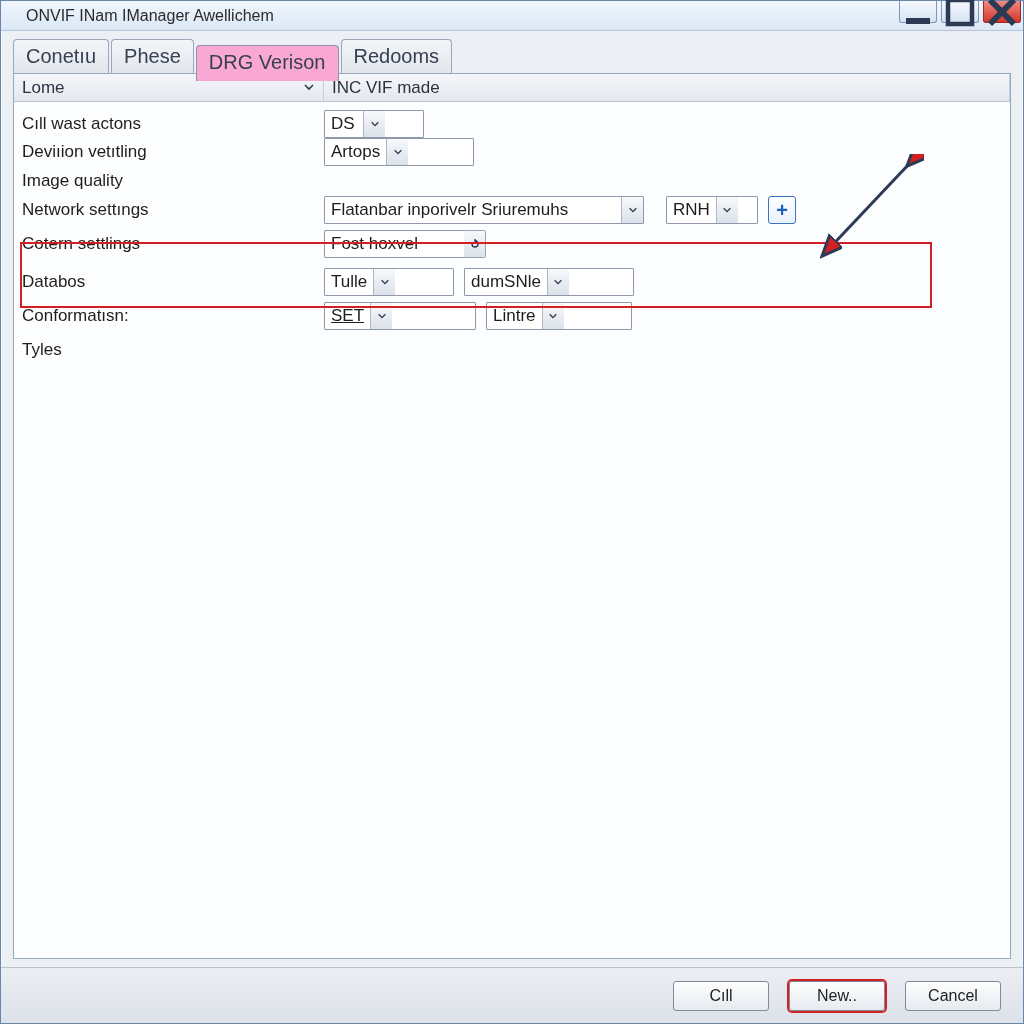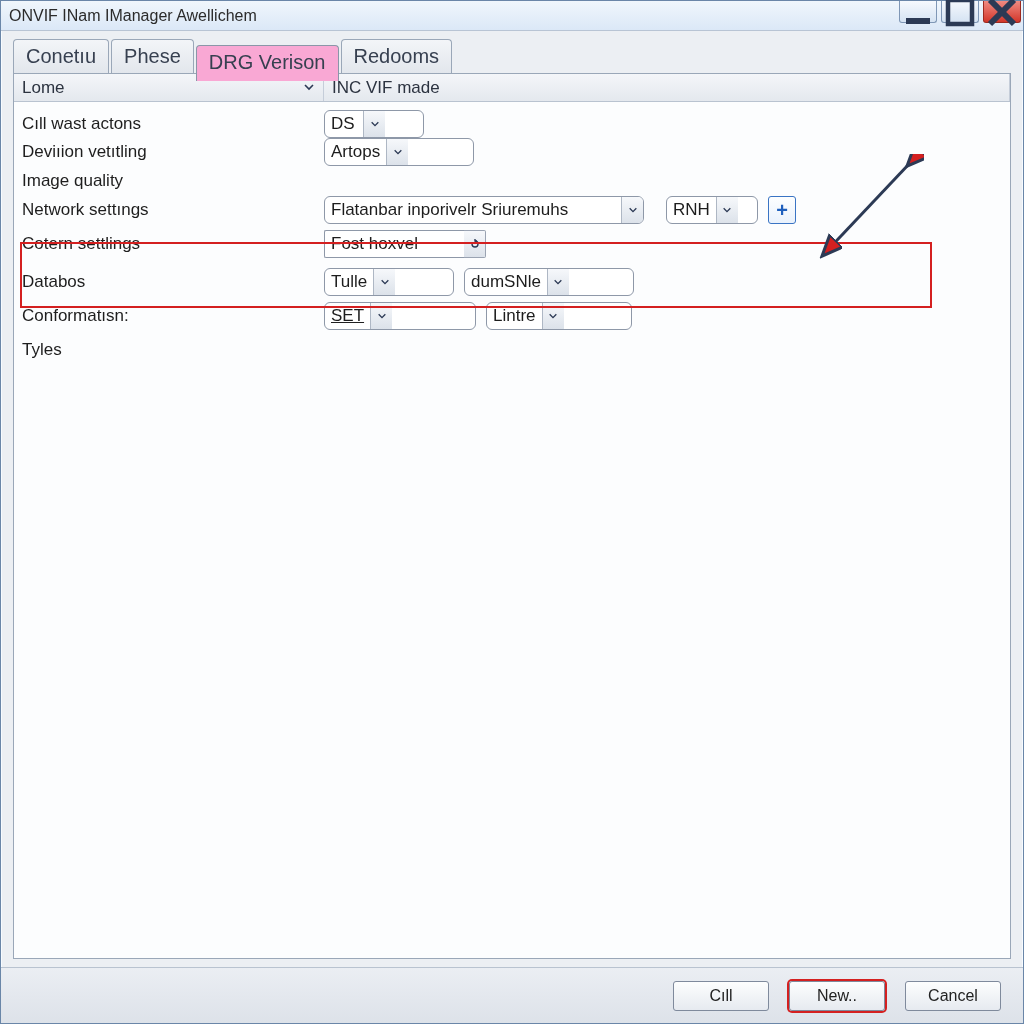--- a/index.html
+++ b/index.html
@@ -17,21 +17,21 @@
     position:absolute; left:0; top:0; width:1024px; height:1024px;
     background:#eceff3;
     border:1px solid #6a86a8;
     box-shadow:inset 0 0 0 1px #f7fbff;
   }
   .titlebar {
     height:30px;
     background:linear-gradient(#f0f6fc,#dbe8f7);
     border-bottom:1px solid #b8c4d4;
     display:flex; align-items:center;
-    padding-left:8px;
+    padding-left:25px;
     font-size:16px;
     color:#2b2b2b;
   }
   .title-text { flex:1; }
   .window-controls { display:flex; height:100%; }
   .wc-btn {
     width:38px; height:22px; margin-top:0; margin-right:4px;
     background:linear-gradient(#f6f9fd,#d5e3f3);
     border:1px solid #7f97b6; border-top:none;
     border-radius:0 0 3px 3px;
@@ -92,21 +92,21 @@
     min-height:32px; margin-bottom:2px;
     position:relative;
   }
   .row .label { width:302px; color:#1e1e1e; }
   .row .controls { flex:1; display:flex; gap:10px; align-items:center; }
   .combo {
     display:inline-flex; align-items:center;
     height:28px;
     border:1px solid #8e98a8;
     background:#fff;
-    border-radius:6px;
+    border-radius:1px;
     overflow:hidden;
     cursor:pointer;
   }
   .combo .cval { padding:0 6px; min-width:38px; color:#1d1d1d; }
   .combo .cbtn {
     width:22px; height:100%;
     border-left:1px solid #aeb7c4;
     background:linear-gradient(#f6f8fb,#dce2ea);
     display:flex; align-items:center; justify-content:center;
   }

